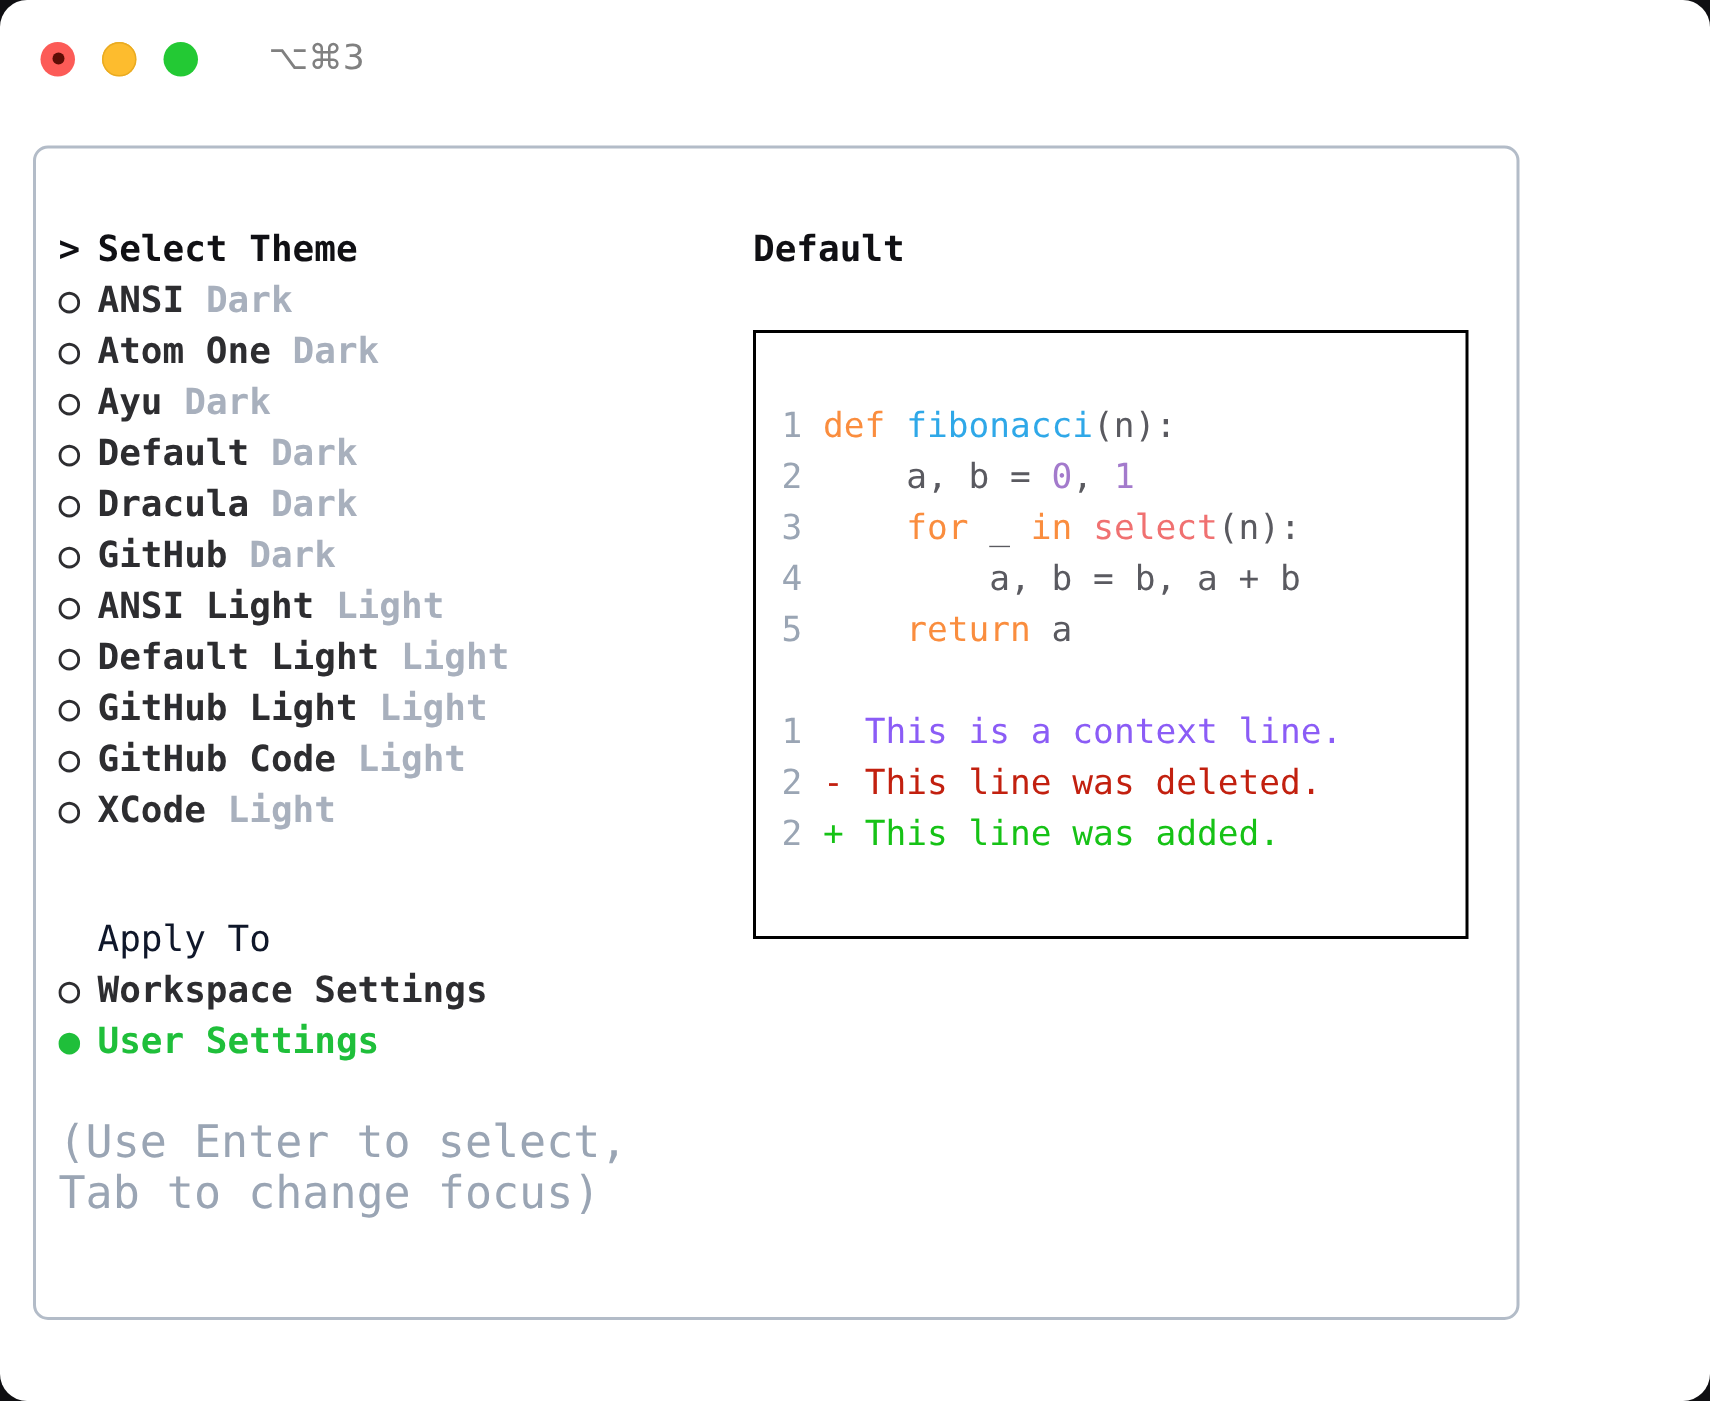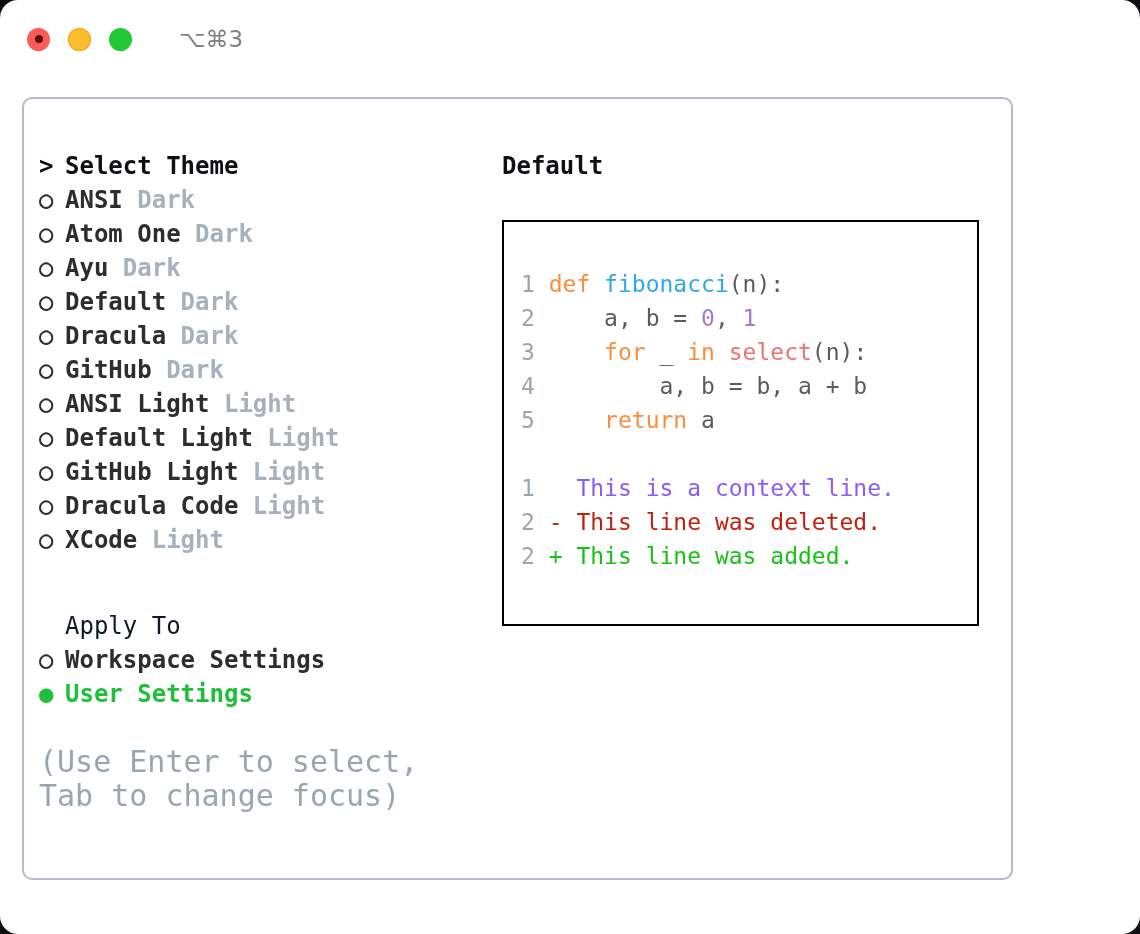--- a/index.html
+++ b/index.html
@@ -203,21 +203,21 @@
 
         <div class="row"><span class="marker">○</span><span>GitHub</span><span class="cat"> </span><span class="cat">Dark</span></div>
 
         <div class="row"><span class="marker">○</span><span>ANSI Light</span><span class="cat"> </span><span class="cat">Light</span></div>
 
 
         <div class="row"><span class="marker">○</span><span>Default Light</span><span class="cat"> </span><span class="cat">Light</span></div>
 
         <div class="row"><span class="marker">○</span><span>GitHub Light</span><span class="cat"> </span><span class="cat">Light</span></div>
 
-        <div class="row"><span class="marker">○</span><span>Dracula Code</span><span class="cat"> </span><span class="cat">Light</span></div>
+        <div class="row"><span class="marker">○</span><span>GitHub Code</span><span class="cat"> </span><span class="cat">Light</span></div>
 
         <div class="row"><span class="marker">○</span><span>XCode</span><span class="cat"> </span><span class="cat">Light</span></div>
 
         <div class="spacer-lg"></div>
 
         <div class="sec-title">Apply To</div>
 
         <div class="row"><span class="marker">○</span><span>Workspace Settings</span></div>
 
         <div class="row selected"><span class="marker">●</span><span>User Settings</span></div>

